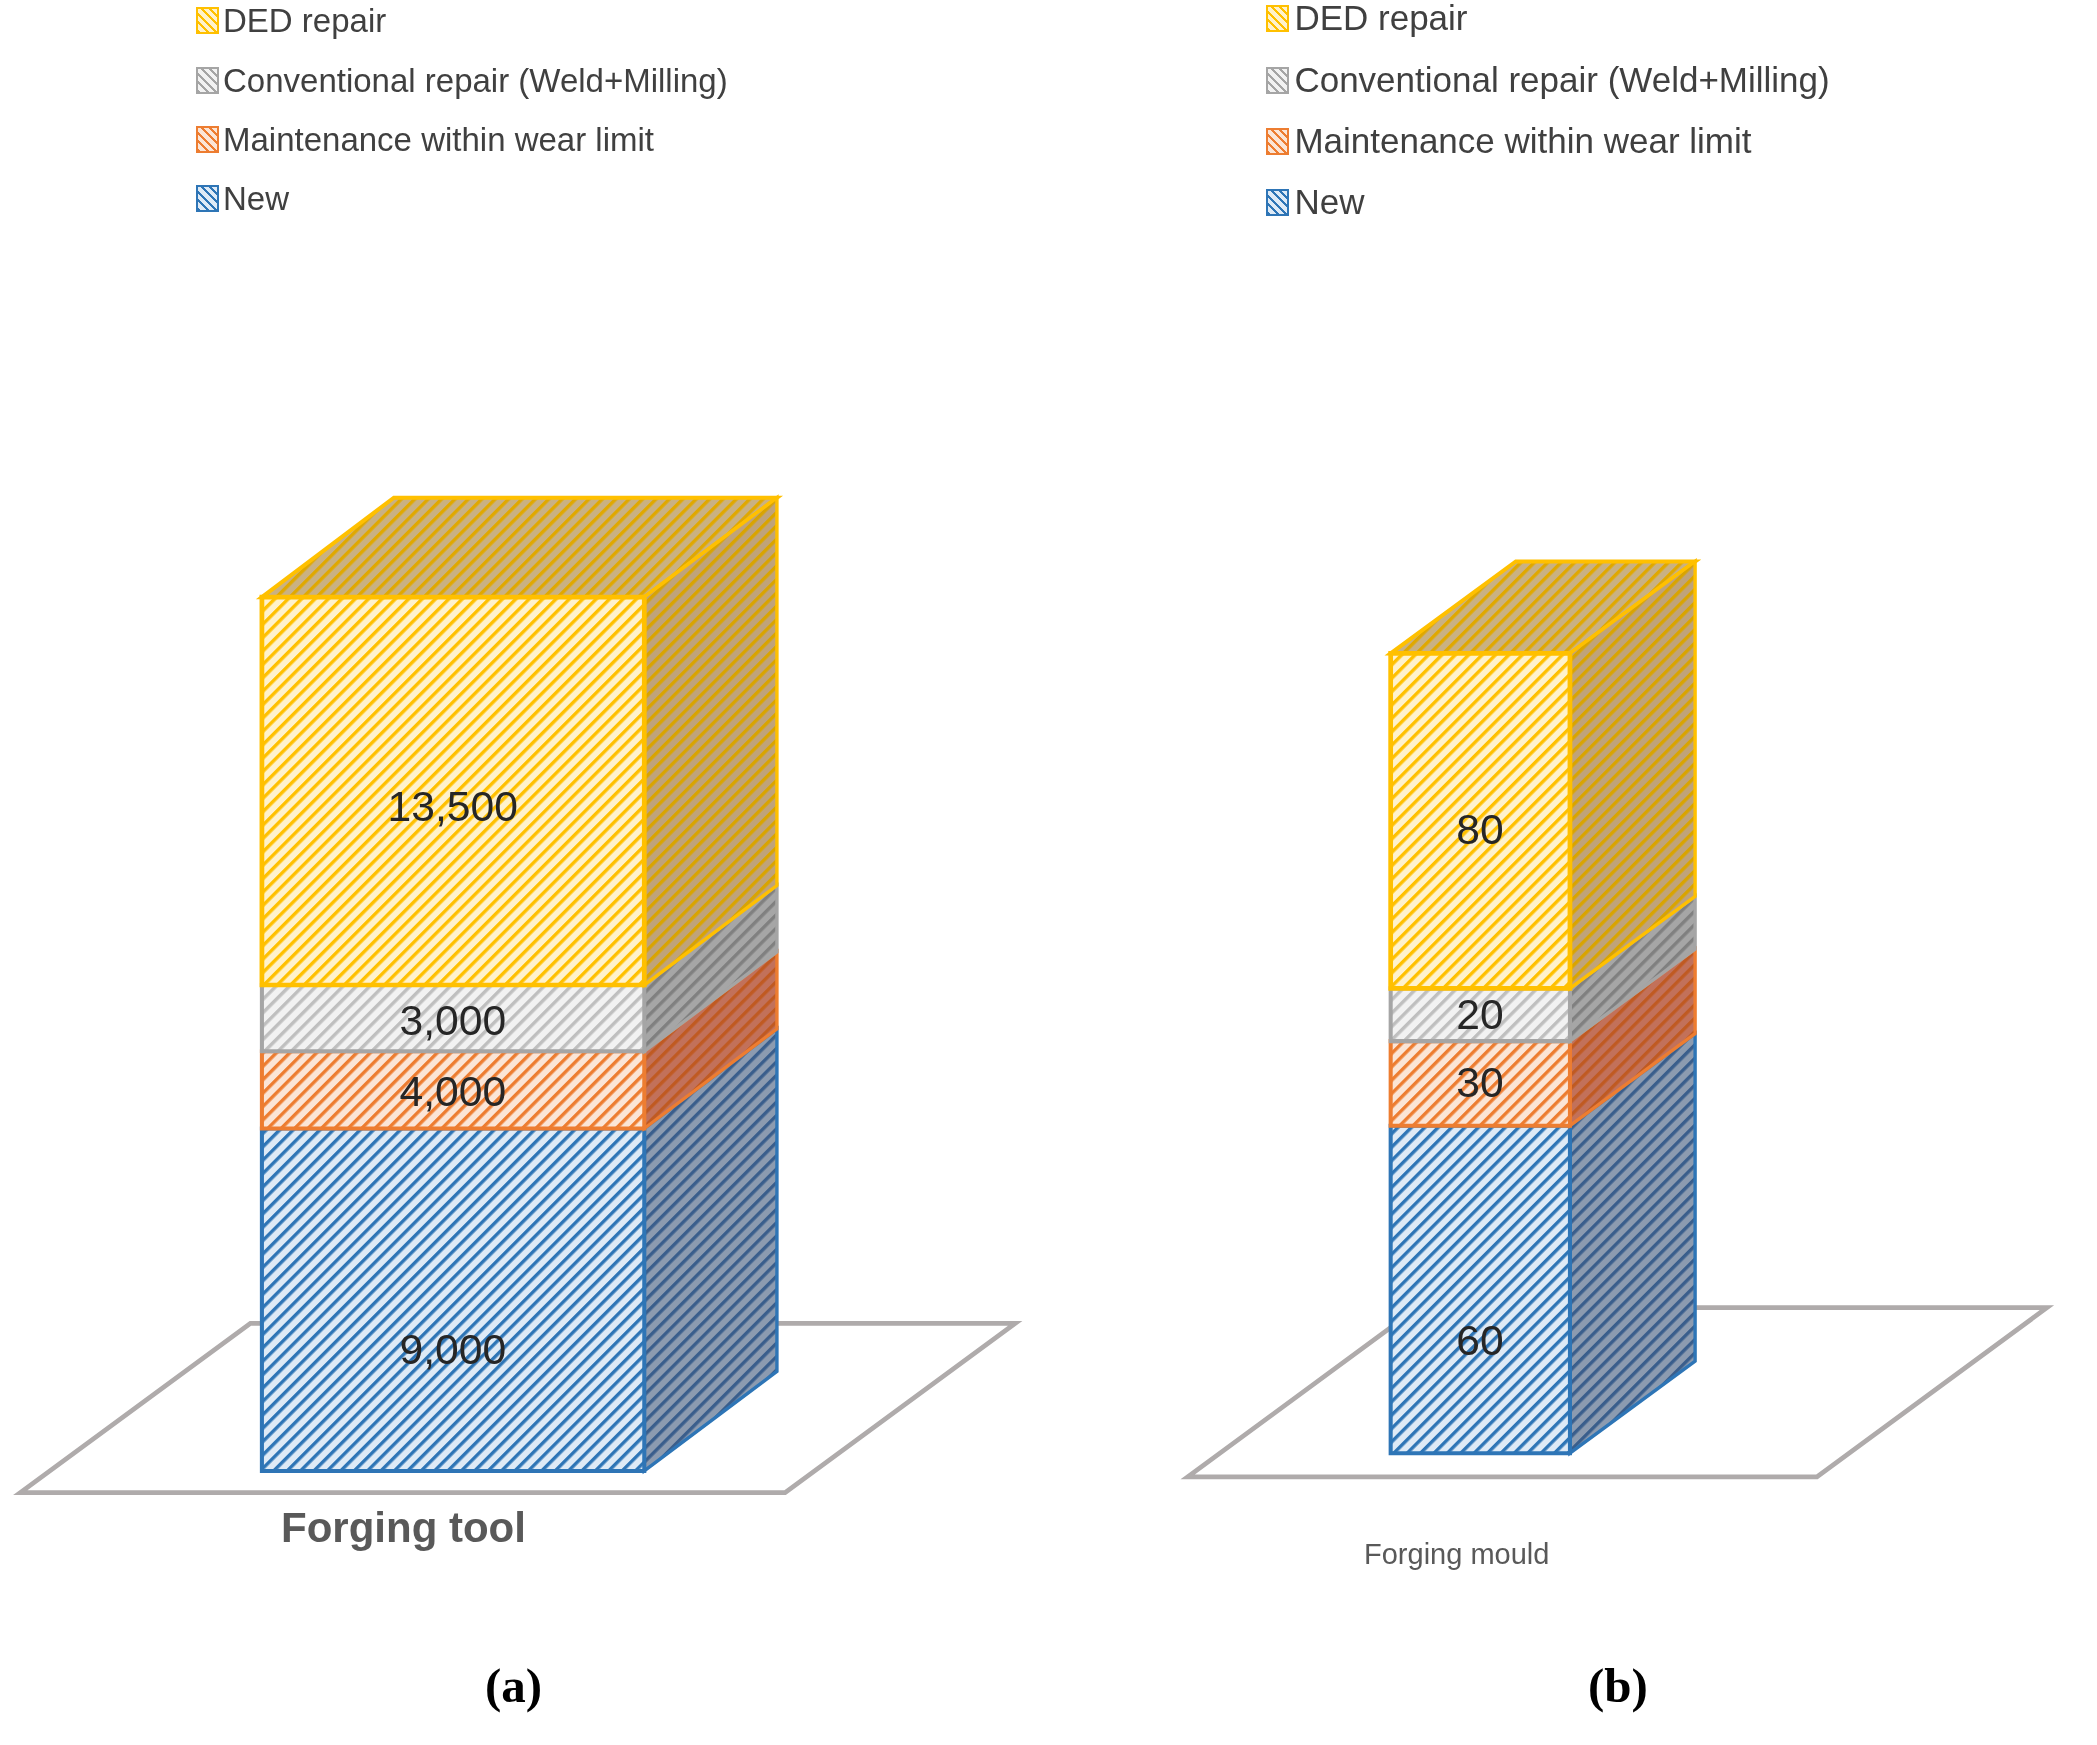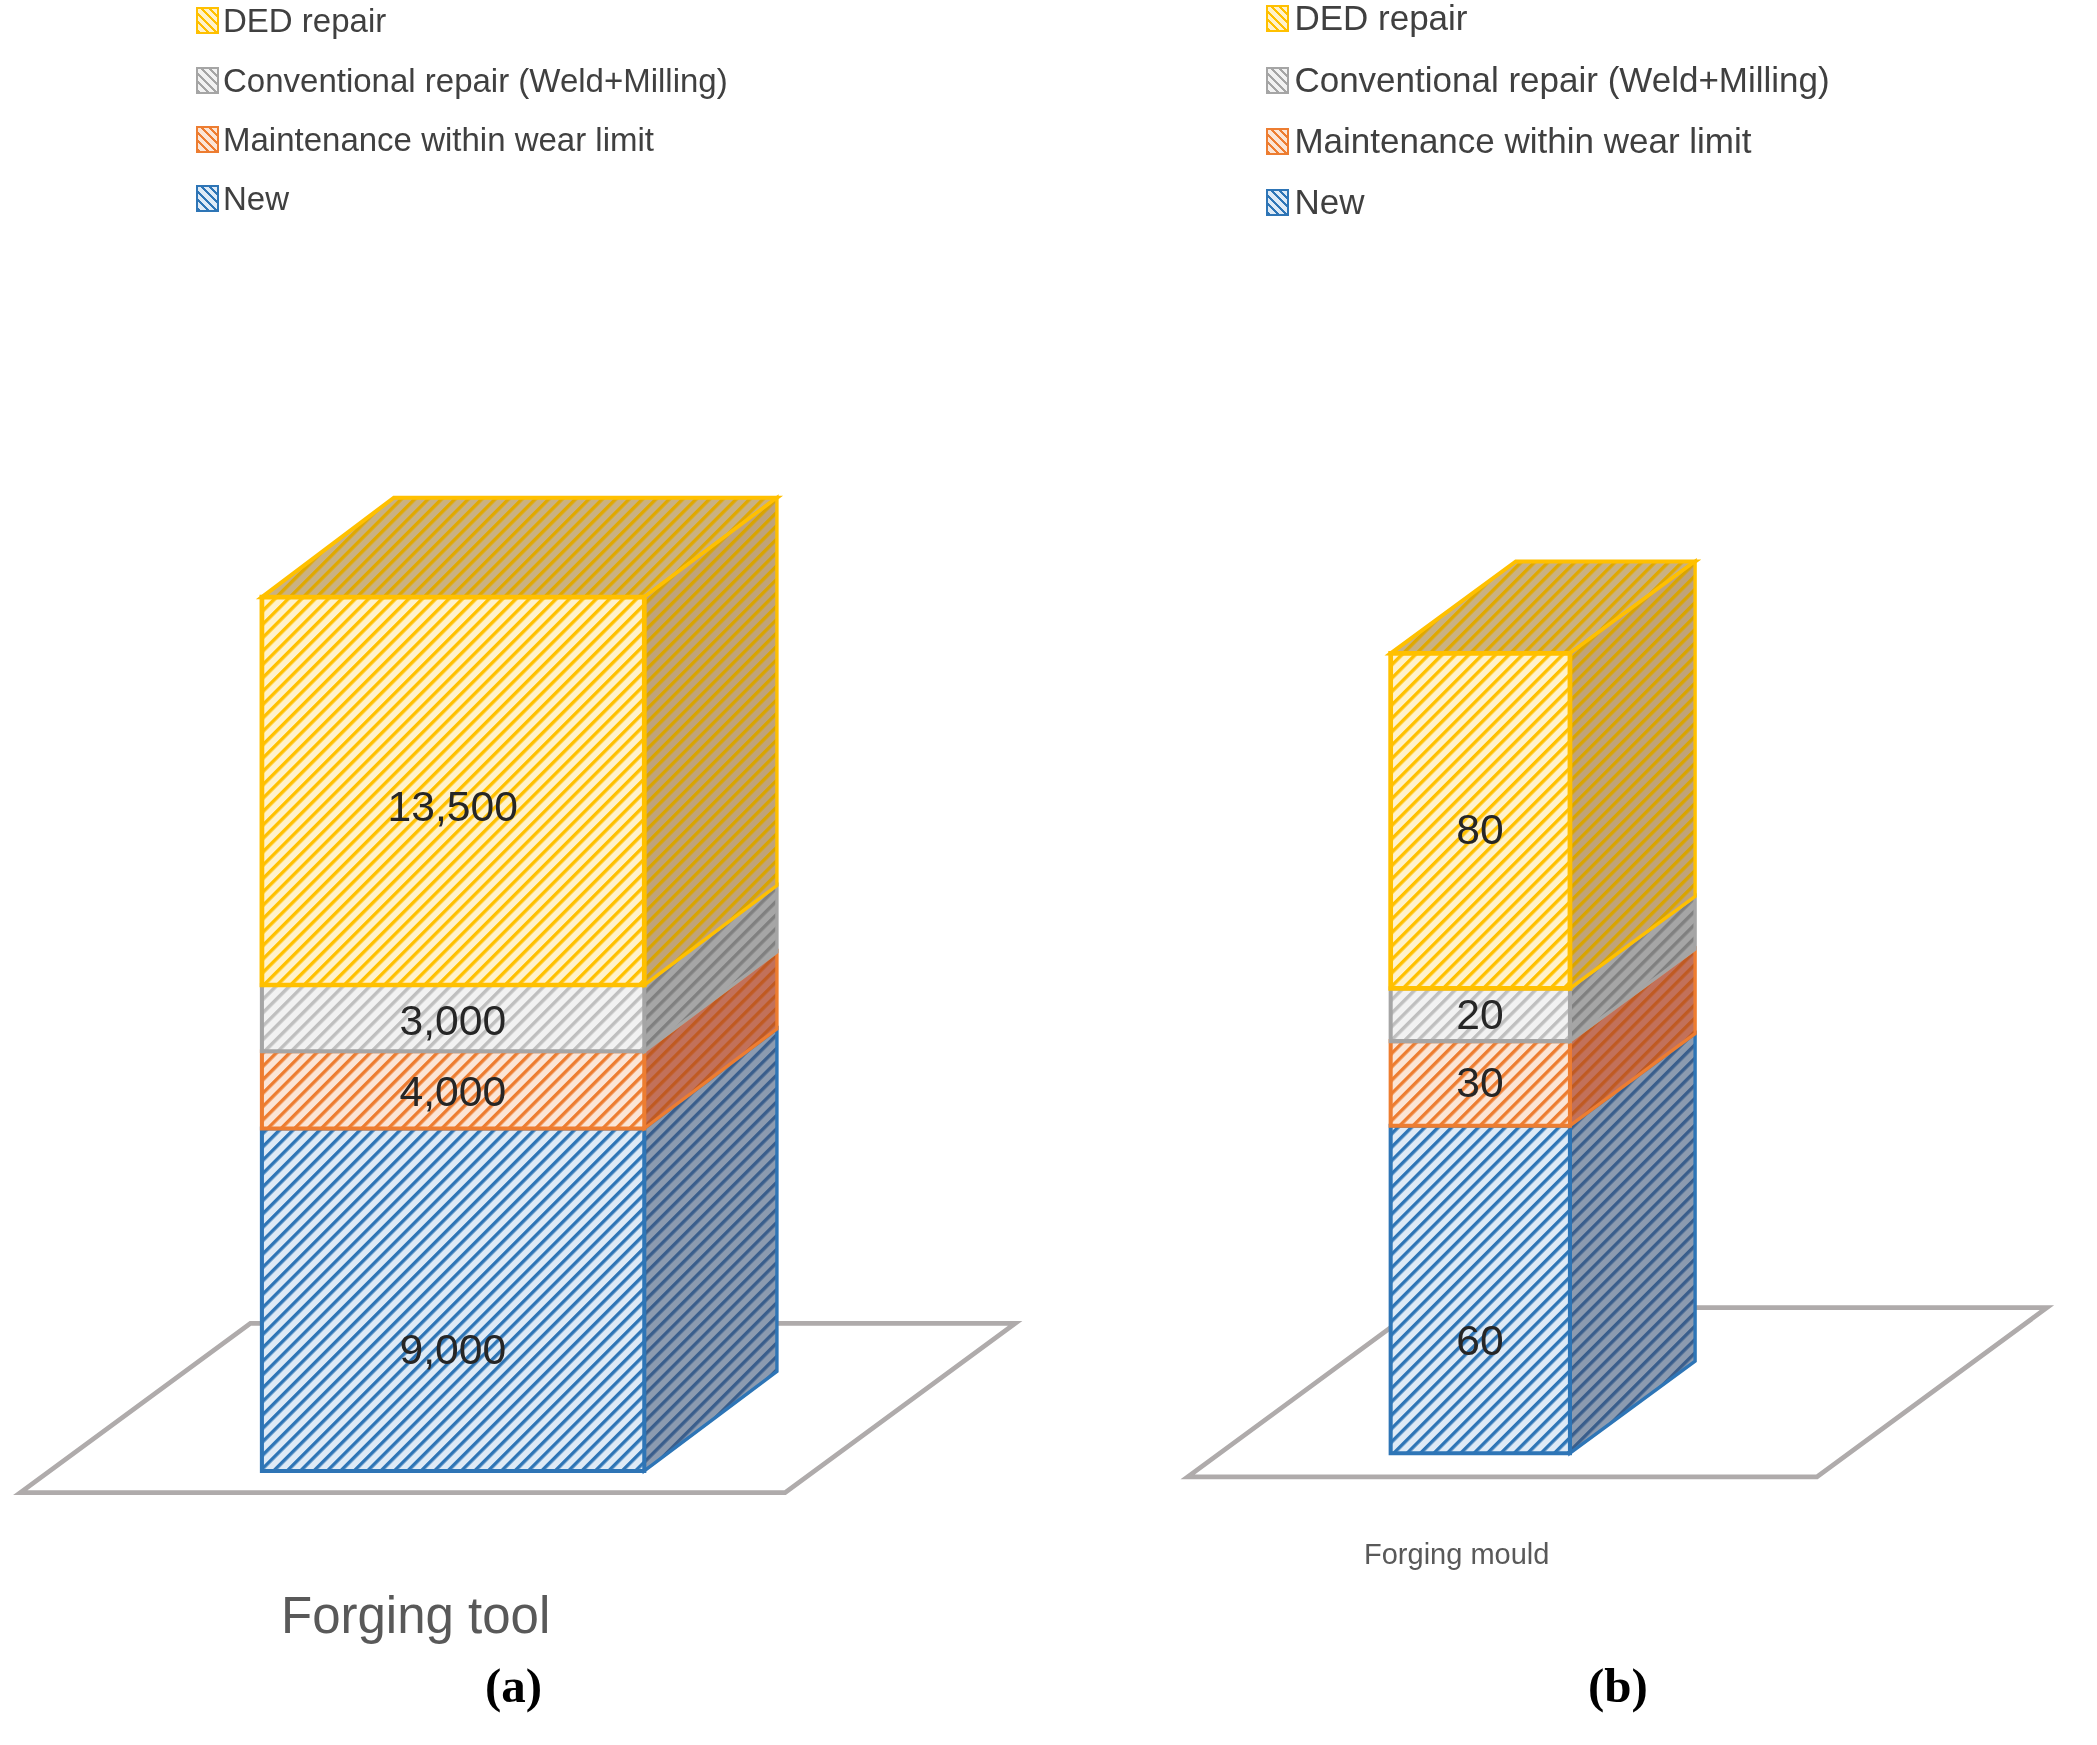--- a/index.html
+++ b/index.html
@@ -120,21 +120,21 @@
       </g>
 
       <g>
         <polygon points="387,882 582,735 1148,735 952,882" fill="url(#a-top-yellow)" stroke="#FFC000" stroke-width="6"></polygon>
         <polygon points="952,882 1148,735 1148,1308 952,1455" fill="url(#a-side-yellow)" stroke="#FFC000" stroke-width="5"></polygon>
         <polygon points="387,882 952,882 952,1455 387,1455" fill="url(#a-hatch-yellow)" stroke="#FFC000" stroke-width="7"></polygon>
         <text class="seg-val" x="669" y="1196" font-size="63">13,500</text>
       </g>
     </svg>
 
-    <div class="axis-label" style="left:281px;top:1586px;font-size:51px;">Forging tool</div>
+    <div class="axis-label" style="left:281px;top:1504px;font-size:42px;font-weight:bold;">Forging tool</div>
 
     <div class="caption" style="left:485px;top:1657px;font-size:49px;">(a)</div>
   </div>
 
   <div class="panel panel-b">
 
     <div class="legend" style="left:217px;top:0px;width:826px;">
       <div class="legend-row" style="height:31px;margin-top:2.7px;">
         <span class="swatch" style="width:23px;height:27px;border:2.7px solid #FFC000;
                      background-color:#FFF2CC;

